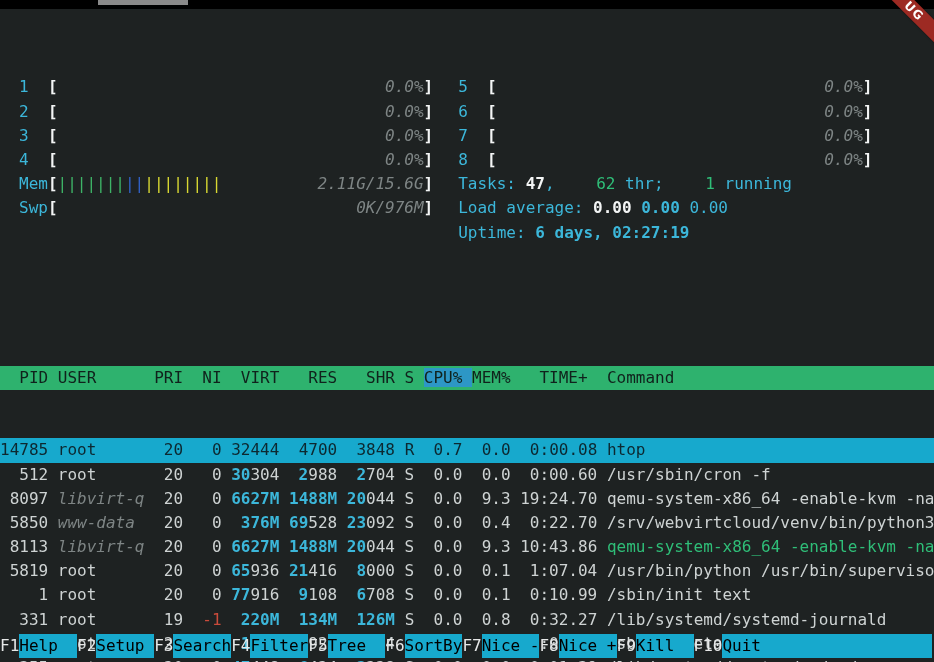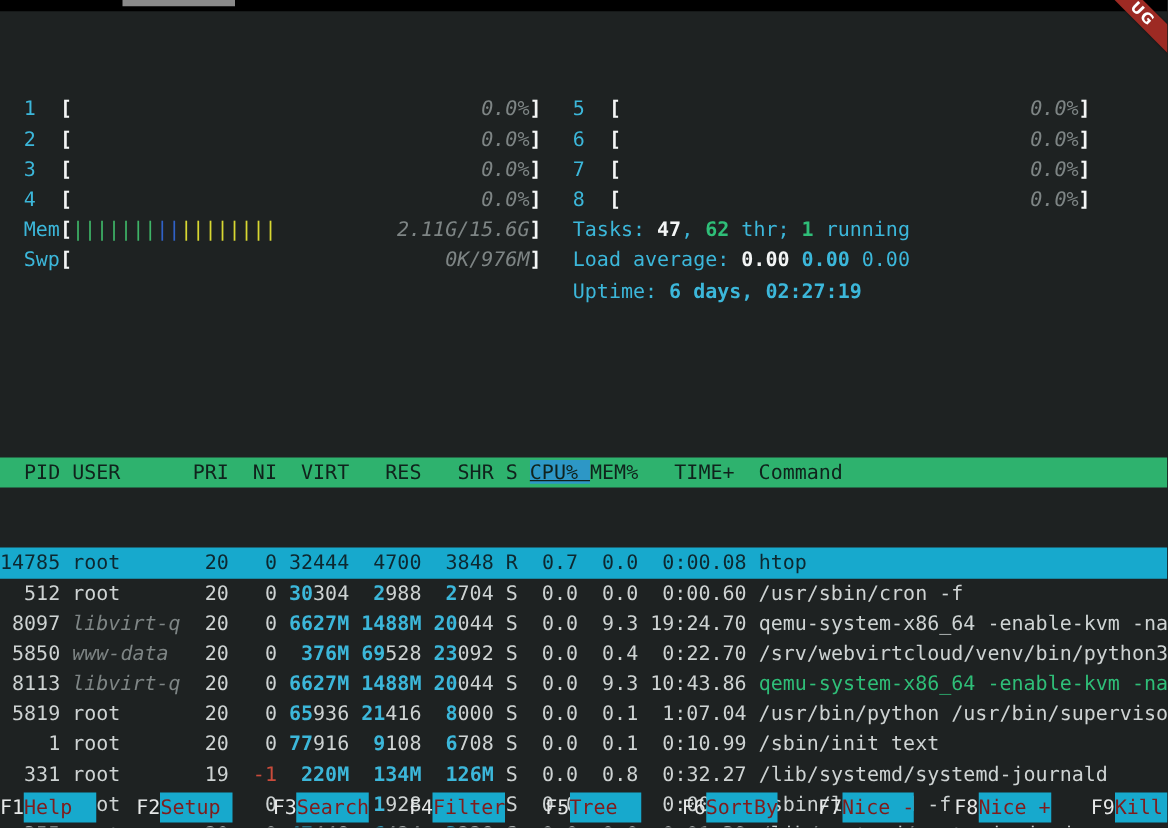--- a/index.html
+++ b/index.html
@@ -27,35 +27,35 @@
   .meter{display:flex;width:43ch;}
   .meter .fill{flex:1;overflow:hidden;}
   .c-fg{color:var(--fg);}
   .c-dim{color:var(--dim);font-style:italic;}
   .c-cyan{color:var(--cyan);}
   .c-num{color:var(--cyan);font-weight:bold;}
   .c-red{color:var(--red);}
   .c-green{color:var(--green);}
   .c-boldwhite{color:var(--bw);font-weight:bold;}
   .c-boldcyan{color:var(--cyan);font-weight:bold;}
-  .c-boldgreen{color:var(--green);font-weight:bold;}
+  .c-boldgreen{color:var(--green);font-weight:normal;margin-left:32px;}
   .c-bracket{color:var(--bw);font-weight:bold;}
   .bar-green{color:var(--bargreen);}
   .bar-blue{color:var(--barblue);}
   .bar-yellow{color:var(--yellow);}
   .thead{height:24.2px;background:var(--hgreen);color:#10221c;width:100%;}
   .thead .th{color:#10221c;}
-  .thead .th.sort{background:var(--sort);text-decoration:underline;}
+  .thead .th.sort{background:var(--sort);}
   .row{height:24.2px;width:100%;}
   .row.selected{background:var(--sel);}
   .row.selected span{color:var(--seltext) !important;font-weight:normal;margin-top:16px;}
-  .fkeys{position:absolute;left:0;right:2px;bottom:4px;height:24.2px;display:flex;gap:32px;}
+  .fkeys{position:absolute;left:0;right:2px;bottom:4px;height:24.2px;display:flex;}
   .fk{display:flex;}
   .fk-key{color:#e6e8e8;}
-  .fk-label{background:var(--sel);color:#7f1d1d;}
+  .fk-label{background:var(--sel);color:#000000;}
   .fk-fill{flex:1;background:var(--sel);}
 </style>
 </head>
 <body>
 
 <div class="screen">
   <div class="top-strip">
     <div class="strip-seg"></div>
   </div>
   <div class="ribbon">UG</div>

